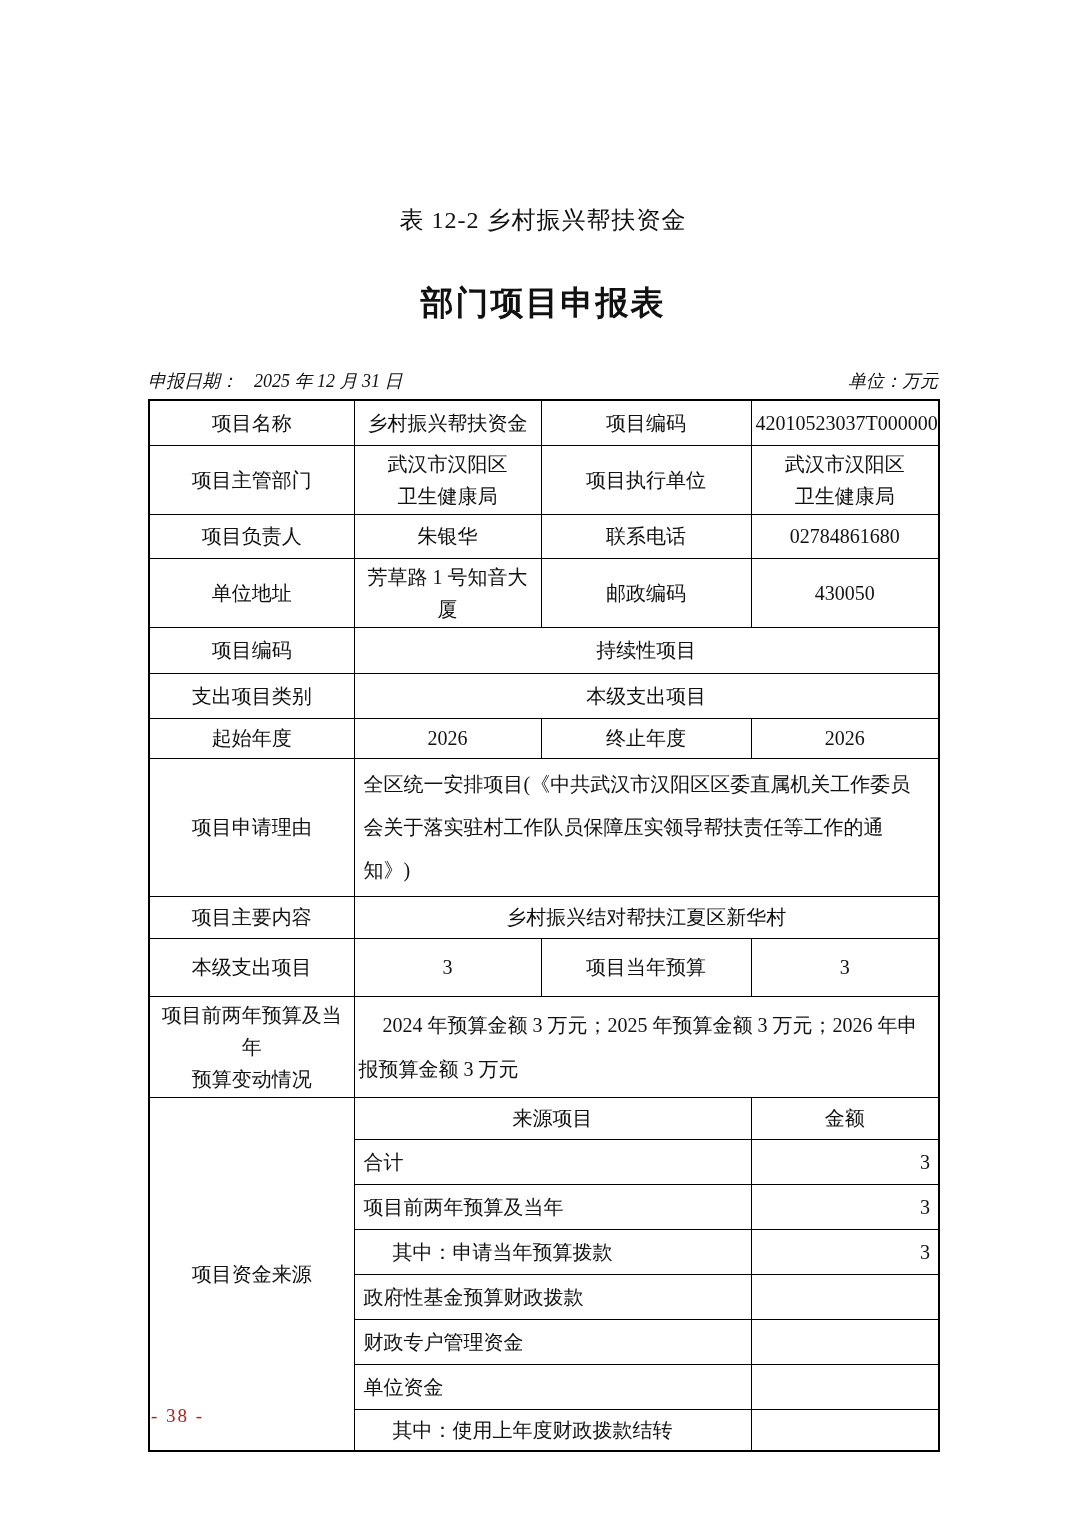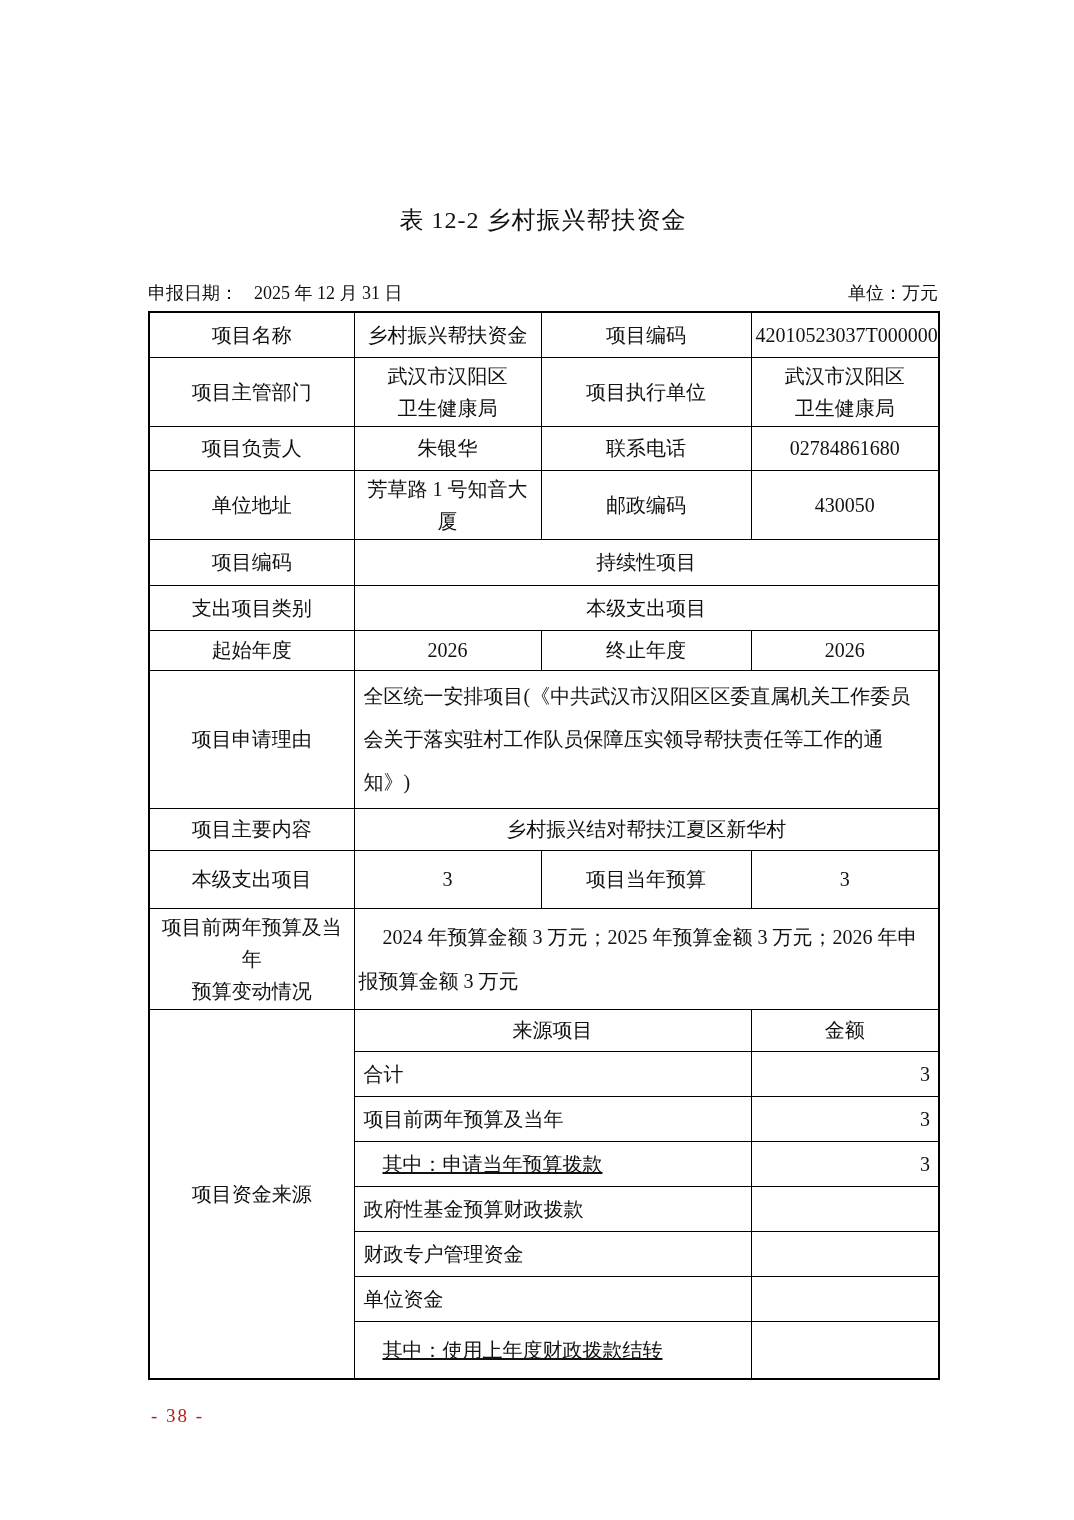--- a/index.html
+++ b/index.html
@@ -30,20 +30,21 @@
     letter-spacing: 2px;
     line-height: 44px;
   }
   .meta-row {
     margin-top: 44px;
     display: flex;
     justify-content: space-between;
     align-items: flex-start;
     font-size: 18px;
     line-height: 24px;
+    font-style: italic;
   }
   .meta-date .date-val { margin-left: 16px; }
   .form-table {
     margin-top: 6px;
     width: 790px;
     border-collapse: collapse;
     table-layout: fixed;
     border: 2px solid #000;
   }
   .form-table td {
@@ -65,22 +66,21 @@
     text-align: left;
     padding: 2px 8px 2px 4px;
     line-height: 2.2;
     text-indent: 1.2em;
   }
   td.src {
     text-align: left;
     padding-left: 9px;
   }
   td.src.indent {
-    padding-left: 28px;
-    text-decoration: underline;
+    padding-left: 38px;
   }
   td.amt {
     text-align: right;
     padding-right: 8px;
   }
   .page-number {
     position: absolute;
     left: 151px;
     top: 1405px;
     font-size: 19px;
@@ -89,20 +89,21 @@
   }
 </style>
 </head>
 <body>
 
 <div class="page">
   <div class="content">
 
     <div class="table-label">表 12-2 乡村振兴帮扶资金</div>
 
+    <div class="doc-title">部门项目申报表</div>
 
     <div class="meta-row">
       <div class="meta-date">
         <span>申报日期：</span><span class="date-val">2025 年 12 月 31 日</span>
       </div>
       <div class="meta-unit">单位：万元</div>
     </div>
 
     <table class="form-table">
       <colgroup>
@@ -193,21 +194,21 @@
           <td class="amt"></td>
         </tr>
         <tr style="height:45px">
           <td colspan="2" class="src">财政专户管理资金</td>
           <td class="amt"></td>
         </tr>
         <tr style="height:45px">
           <td colspan="2" class="src">单位资金</td>
           <td class="amt"></td>
         </tr>
-        <tr style="height:58px">
+        <tr style="height:42px">
           <td colspan="2" class="src indent">其中：使用上年度财政拨款结转</td>
           <td class="amt"></td>
         </tr>
       </tbody>
     </table>
   </div>
 
   <div class="page-number">- 38 -</div>
 </div>
 

